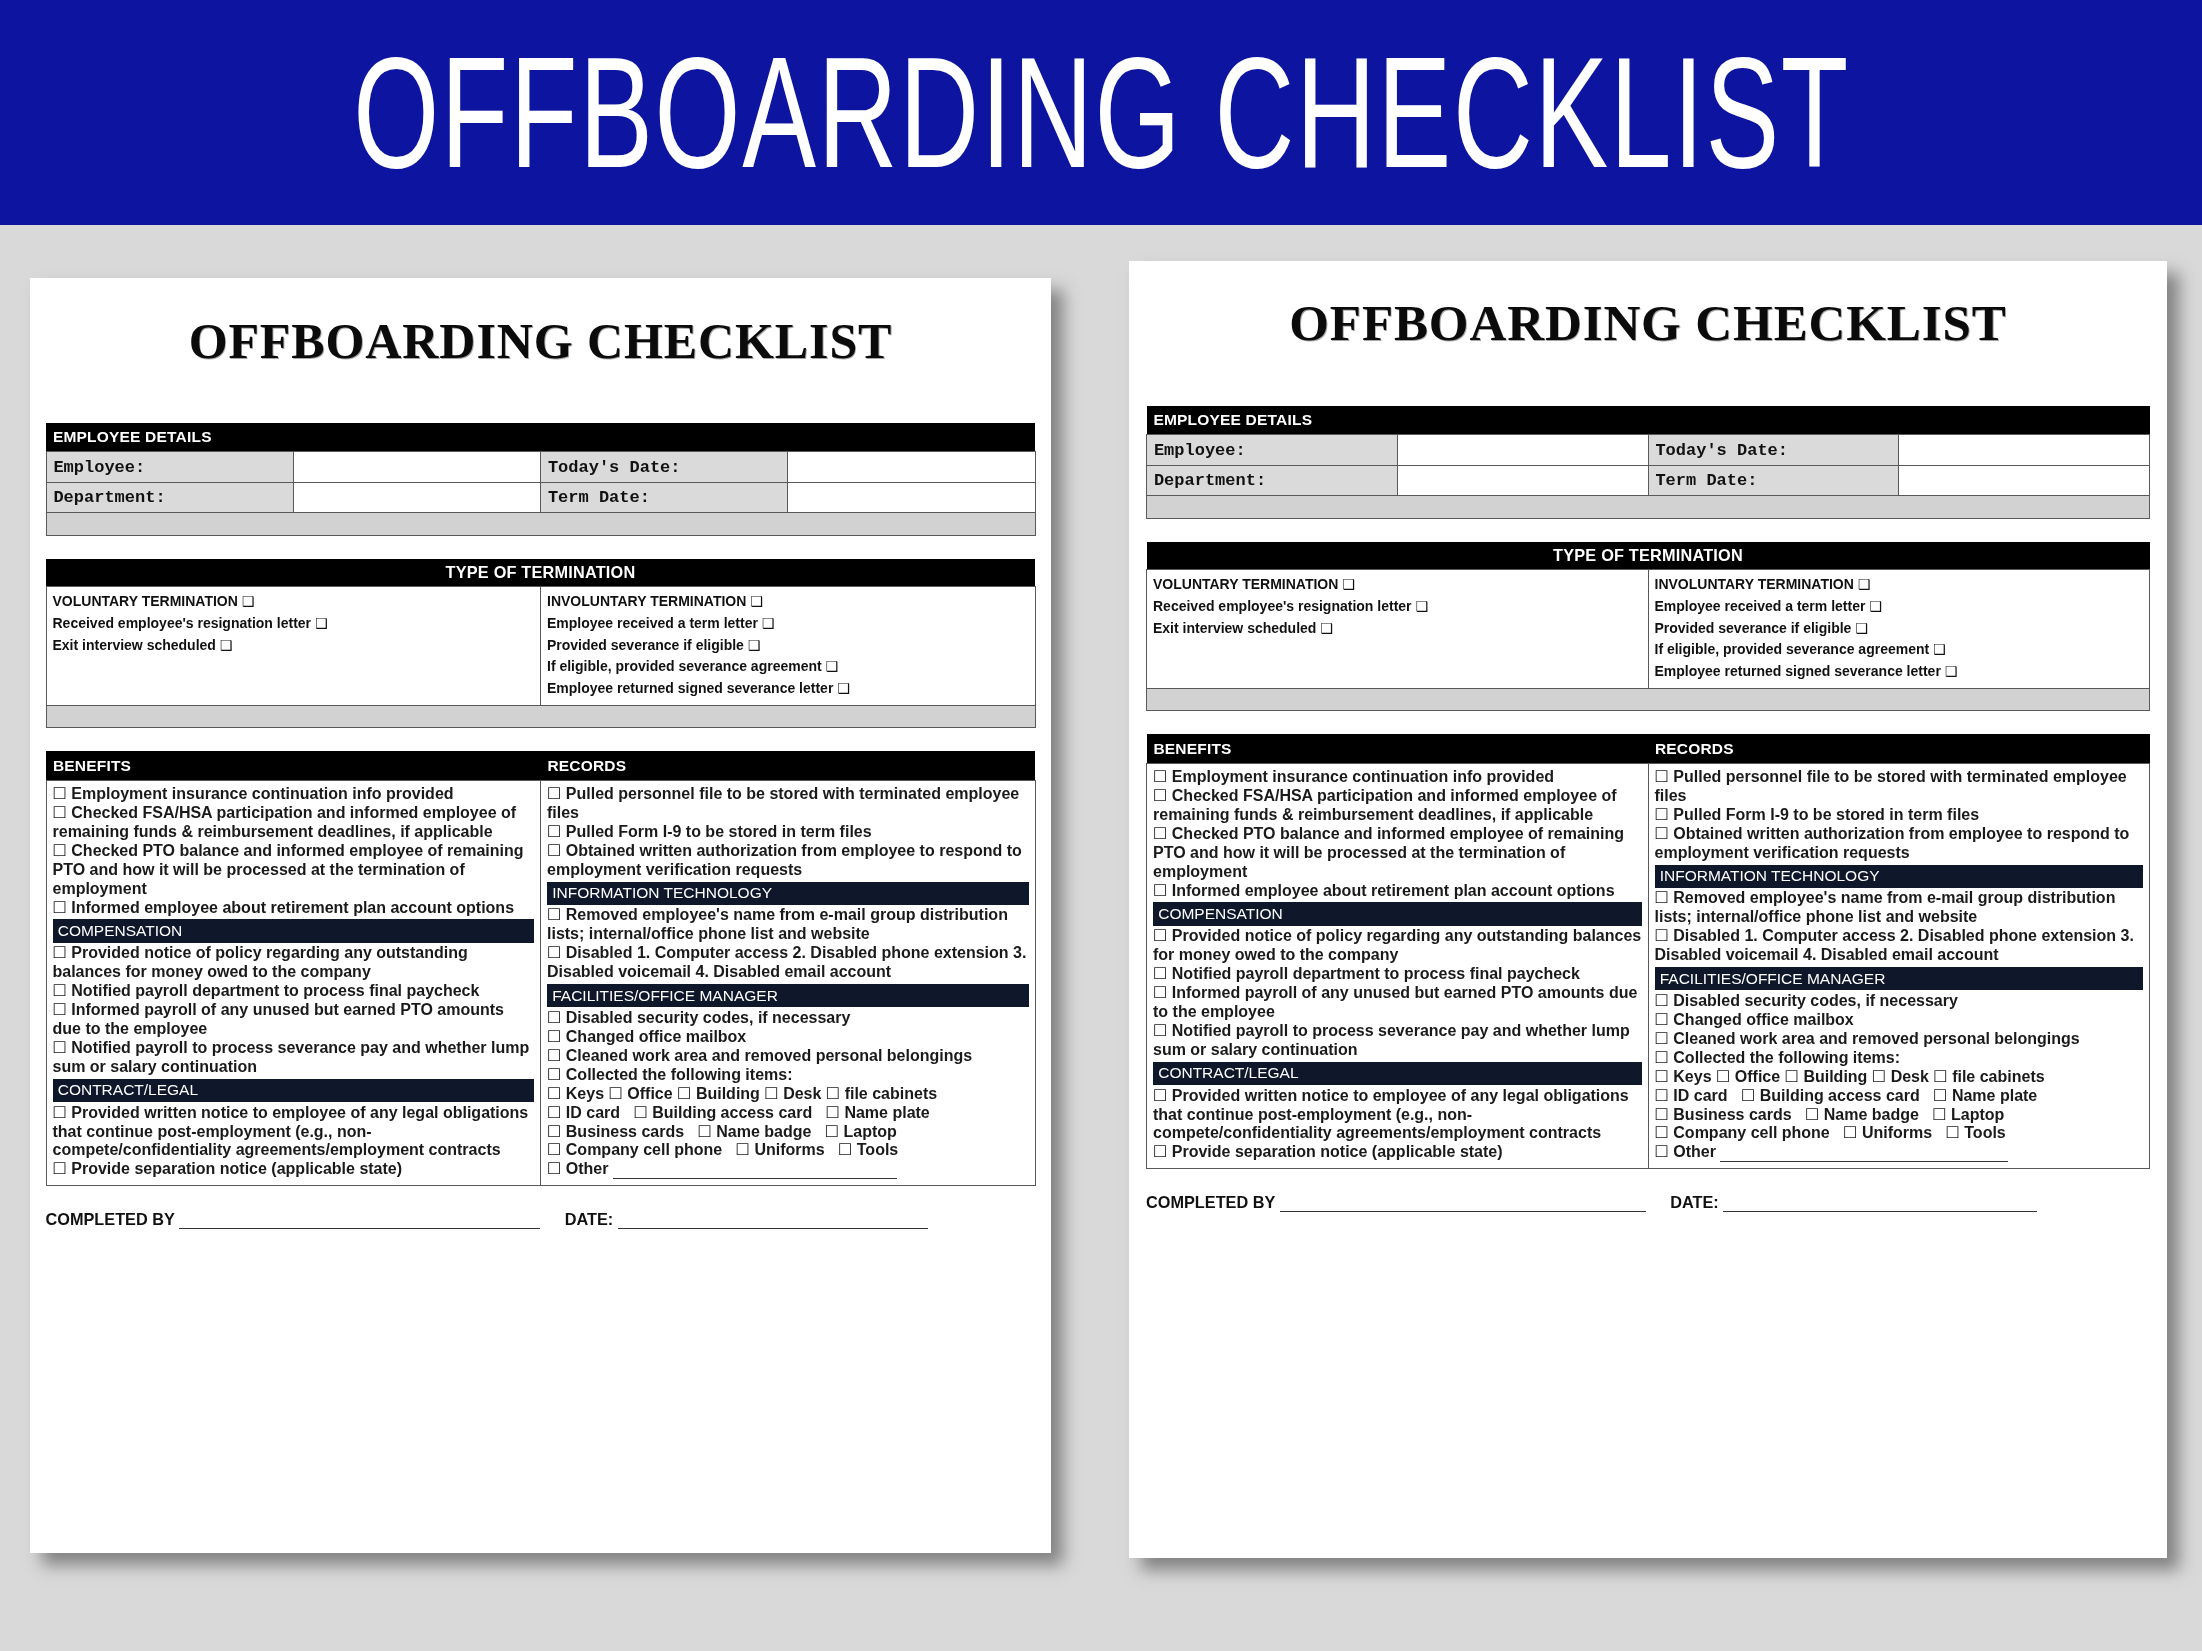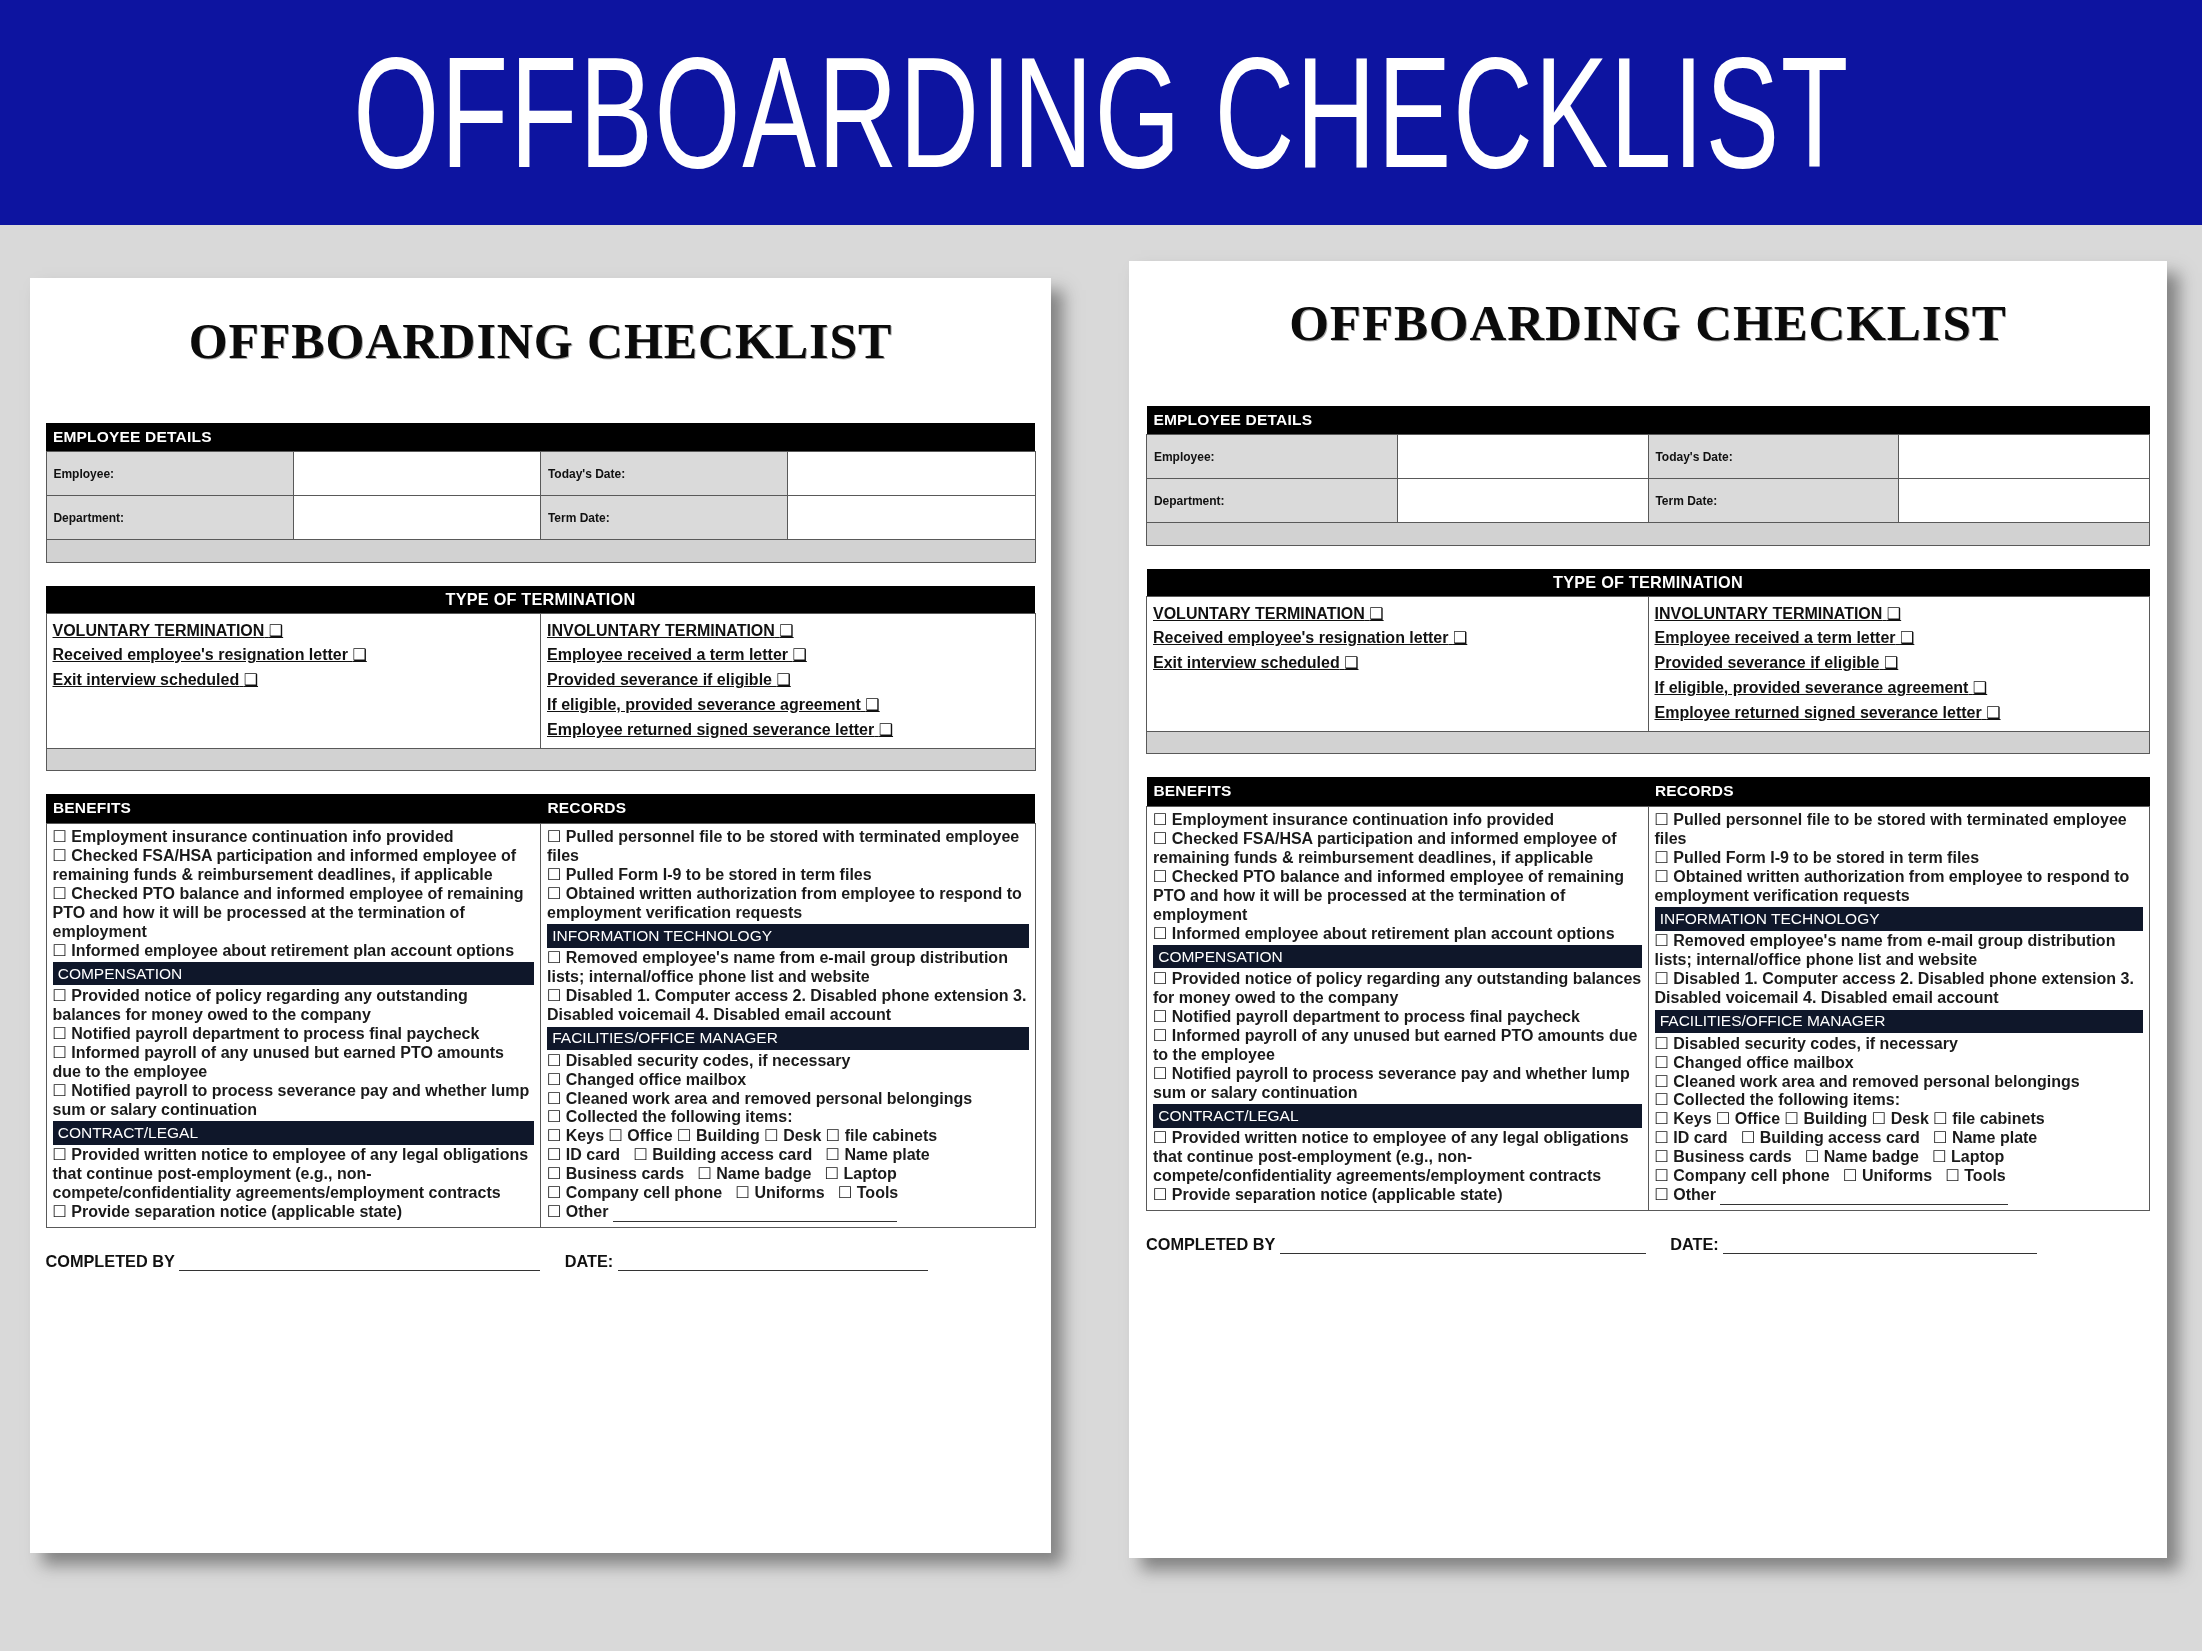--- a/index.html
+++ b/index.html
@@ -90,28 +90,28 @@
 
   
   #page-left  .doc-title { font-size: 50px; margin-top: 34px; }
   #page-right .doc-title { font-size: 51px; margin-top: 33px; }
 
   .tbl-wrap-l { position: absolute; left: 15.5px; right: 15.5px; top: 122px; }
   .tbl-wrap-r { position: absolute; left: 17px; right: 17px; top: 122px; }
 
   .band-black.main { font-size: 15.5px; padding: 5.2px 6.9px; }
   .band-black.center.main { font-size: 16.3px; padding: 4.3px 6.9px; }
-  .lbl-cell, .val-cell { font-size: 12px; padding: 5.2px 6.9px; height: 44px; }
+  .lbl-cell, .val-cell { font-size: 17px; padding: 5.2px 6.9px; height: 28px; font-family: Liberation Mono, monospace; }
   .sect-cell { padding: 4.3px 6px 5.2px 6px; }
   .item { font-size: 16px; line-height: 1.185; }
   .sub-head { font-size: 15.5px; padding: 2.6px 5.2px; margin: 1.7px 0 1.7px 0; }
   .band-gray.spacer { height: 22.4px; }
   .footer-row { font-size: 16.3px; }
 
-  .termcol { font-size: 16px; line-height: 1.55; font-weight: bold; color:#111;text-decoration:underline; }
+  .termcol { font-size: 14px; line-height: 1.55; font-weight: bold; color:#111; }
   .termcol .row { display: block; white-space: nowrap; }
 
   .cbglyph { font-family: "DejaVu Sans", sans-serif; }
 </style>
 </head>
 <body>
 
 <div class="banner">
   <div class="banner-title">OFFBOARDING CHECKLIST</div>
 </div>

